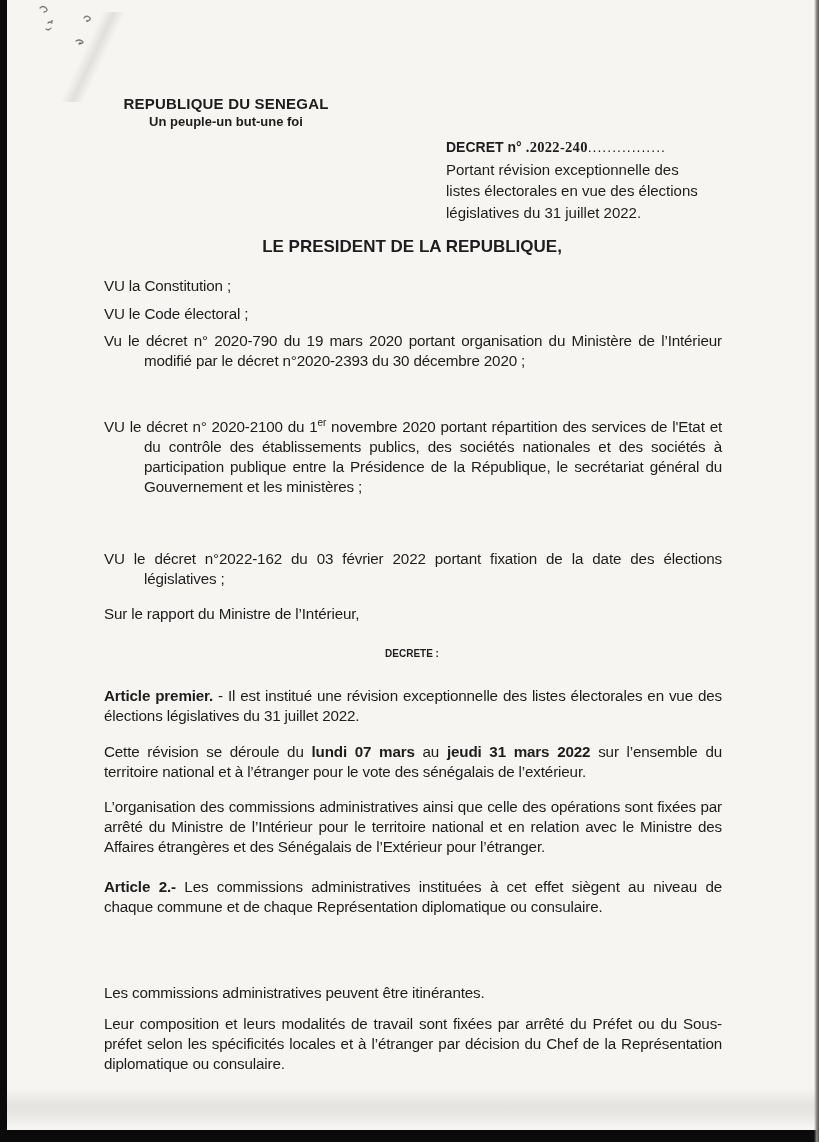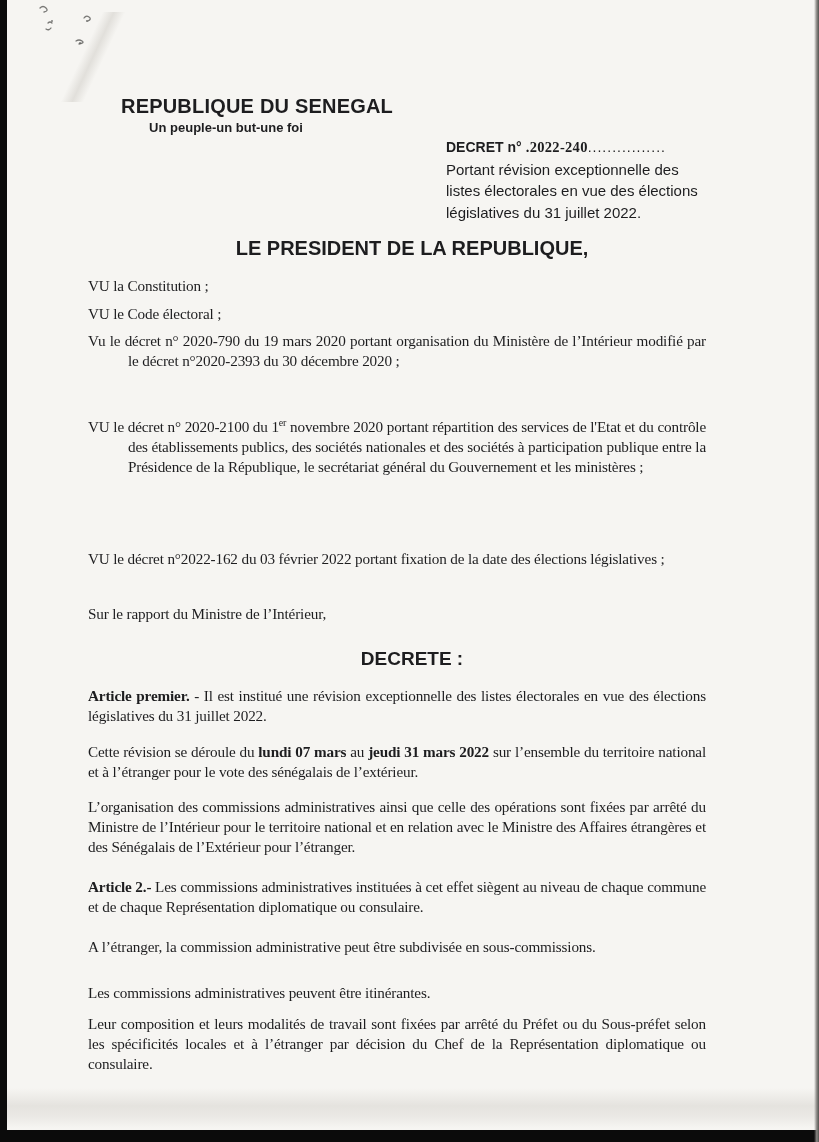--- a/index.html
+++ b/index.html
@@ -21,51 +21,51 @@
   .edge-right  { position: absolute; right: 0; top: 0; width: 5px; height: 1142px;
                  background: linear-gradient(90deg, rgba(90,88,85,0) 0%, #8a8885 55%, #55534f 100%); }
   .shadow-band { position: absolute; left: 7px; top: 1088px; width: 812px; height: 40px;
                  background: linear-gradient(180deg, rgba(189,185,178,0) 0%, rgba(189,185,178,0.30) 45%, rgba(189,185,178,0.20) 72%, rgba(189,185,178,0) 100%); }
   .crease { position: absolute; left: 18px; top: 12px; width: 150px; height: 90px;
             background: linear-gradient(115deg, rgba(210,207,201,0) 44%, rgba(205,202,196,0.5) 50%, rgba(210,207,201,0) 56%); }
   .pencil-marks { position: absolute; left: 24px; top: 2px; }
 
   
   .header-left { position: absolute; left: 121px; top: 95px; width: 210px; text-align: center; }
-  .country { font-size: 20px; font-weight: 700; letter-spacing: 0.2px; white-space: nowrap; }
+  .country { font-size: 15px; font-weight: 700; letter-spacing: 0.2px; white-space: nowrap; }
   .motto   { font-size: 13px; font-weight: 700; margin-top: 2px; }
 
   
   .decree-block { position: absolute; left: 446px; top: 136px; width: 262px; font-size: 15px; line-height: 21.5px; }
   .decree-line1 { white-space: nowrap; }
   .decree-label { font-weight: 700; font-size: 14px; }
   .decree-number { font-family: "Liberation Serif", serif; font-weight: 700; font-size: 14.5px; letter-spacing: 0.3px; text-align: right; }
   .decree-dots { letter-spacing: 1px; font-size: 14px; }
 
   .salutation { position: absolute; left: 103px; top: 237px; width: 618px; text-align: center;
-                font-weight: 700; font-size: 20px; }
+                font-weight: 700; font-size: 17px; }
 
   
-  .para { position: absolute; left: 88px; width: 618px; font-size: 15.2px; line-height: 20px;
-          letter-spacing: -0.15px; font-family: Liberation Serif, serif; }
+  .para { position: absolute; left: 104px; width: 618px; font-size: 15.2px; line-height: 20px;
+          letter-spacing: -0.15px; }
   .just { text-align: justify; }
   .hang { padding-left: 40px; text-indent: -40px; }
   .b { font-weight: 700; }
   sup { font-size: 10px; vertical-align: super; line-height: 0; }
 
   .visa-1 { top: 276px; }
   .visa-2 { top: 304px; }
   .visa-3 { top: 331px; }
   .visa-4 { top: 371px; }
   .visa-5 { top: 417px; }
   .visa-6 { top: 503px; }
   .visa-7 { top: 549px; }
   .report-line { top: 604px; }
   .decrete { position: absolute; left: 103px; top: 648px; width: 618px; text-align: center;
-             font-weight: 700; font-size: 19px; }
+             font-weight: 700; font-size: 10px; }
   .art-1  { top: 686px; }
   .p-cette { top: 742px; }
   .p-org   { top: 797px; }
   .art-2  { top: 877px; }
   .p-etranger { top: 937px; }
   .p-itiner   { top: 983px; }
   .p-leur     { top: 1014px; }
 </style>
 </head>
 <body>
@@ -116,21 +116,20 @@
   <div class="decrete">DECRETE :</div>
 
   <div class="para art-1 just"><span class="b">Article premier.</span><span> - Il est institué une révision exceptionnelle des listes électorales en vue des élections législatives du 31 juillet 2022.</span></div>
 
   <div class="para p-cette just"><span>Cette révision se déroule du </span><span class="b">lundi 07 mars</span><span> au </span><span class="b">jeudi 31 mars 2022</span><span> sur l’ensemble du territoire national et à l’étranger pour le vote des sénégalais de l’extérieur.</span></div>
 
   <div class="para p-org just">L’organisation des commissions administratives ainsi que celle des opérations sont fixées par arrêté du Ministre de l’Intérieur pour le territoire national et en relation avec le Ministre des Affaires étrangères et des Sénégalais de l’Extérieur pour l’étranger.</div>
 
   <div class="para art-2 just"><span class="b">Article 2.-</span><span> Les commissions administratives instituées à cet effet siègent au niveau de chaque commune et de chaque Représentation diplomatique ou consulaire.</span></div>
 
-  <div class="para p-etranger">A l’étranger, la commission administrative peut être subdivisée en sous-commissions.</div>
   <div class="para p-itiner">Les commissions administratives peuvent être itinérantes.</div>
   <div class="para p-leur just">Leur composition et leurs modalités de travail sont fixées par arrêté du Préfet ou du Sous-préfet selon les spécificités locales et à l’étranger par décision du Chef de la Représentation diplomatique ou consulaire.</div>
 
   <div class="shadow-band"></div>
   <div class="edge-left"></div>
   <div class="edge-bottom"></div>
   <div class="edge-right"></div>
 
 </div>
 

